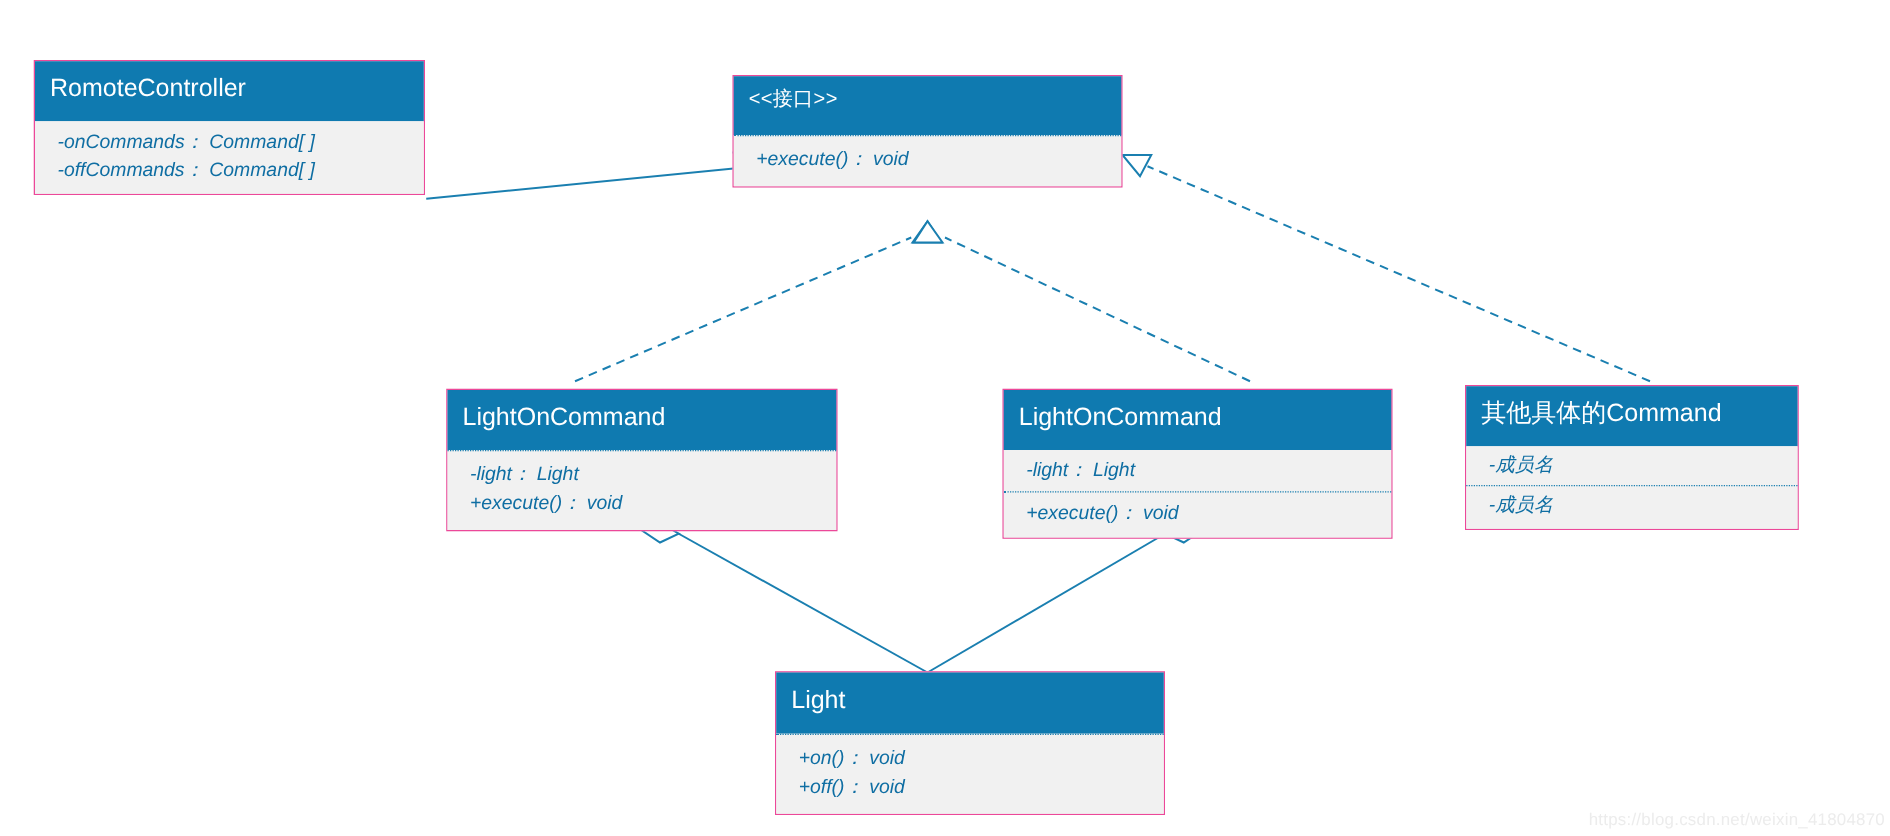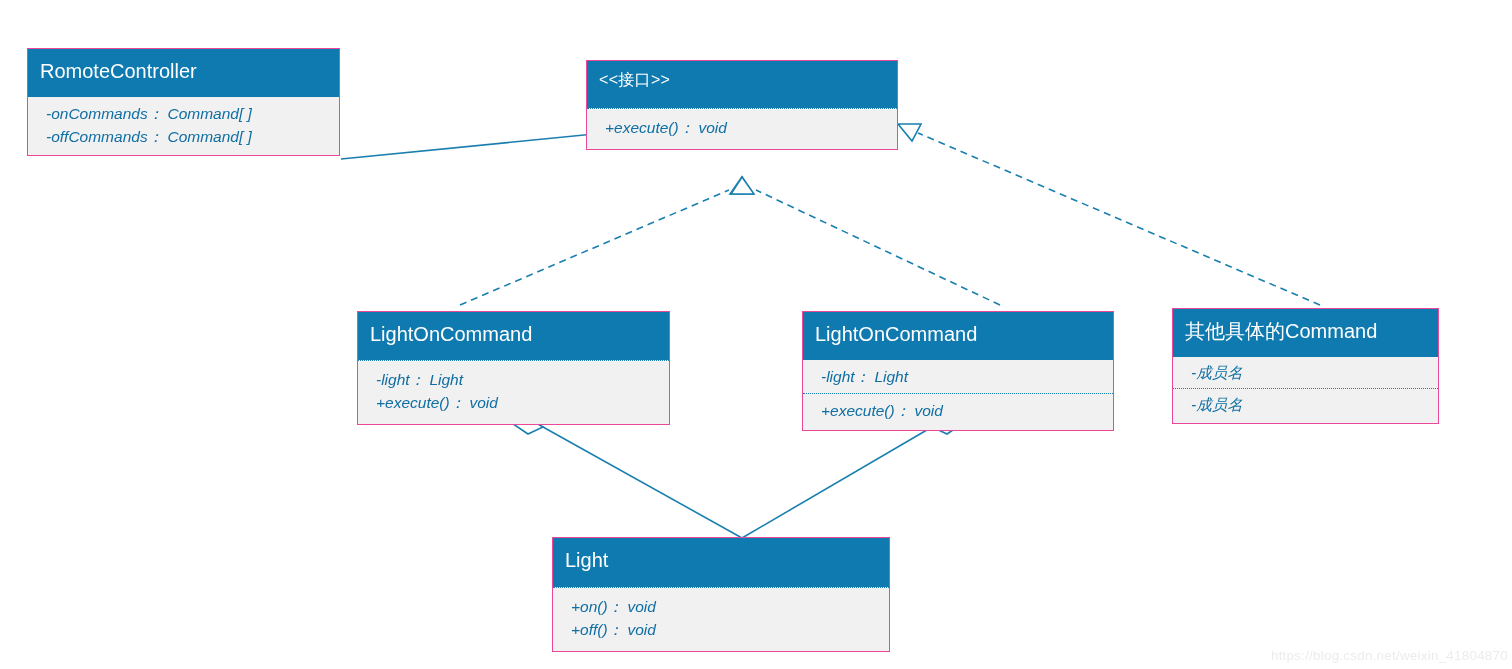--- a/index.html
+++ b/index.html
@@ -184,21 +184,21 @@
     <div class="uml-body">
       <div class="uml-section" style="padding-top:4px; padding-bottom:4px;">
         <div class="uml-row">-成员名</div>
       </div>
       <div class="uml-section topline" style="padding-top:4px; padding-bottom:6px;">
         <div class="uml-row">-成员名</div>
       </div>
     </div>
   </div>
 
-  <div class="uml-box" style="left:552px; top:537px; width:338px;">
+  <div class="uml-box" style="left:620px; top:537px; width:312px;">
     <div class="uml-header" style="padding-top:10px; padding-bottom:13px;">
       <span class="uml-title">Light</span>
     </div>
     <div class="uml-body">
       <div class="uml-section topline" style="padding-top:7px; padding-bottom:9px;">
         <div class="uml-row">+on()： void</div>
         <div class="uml-row">+off()： void</div>
       </div>
     </div>
   </div>

